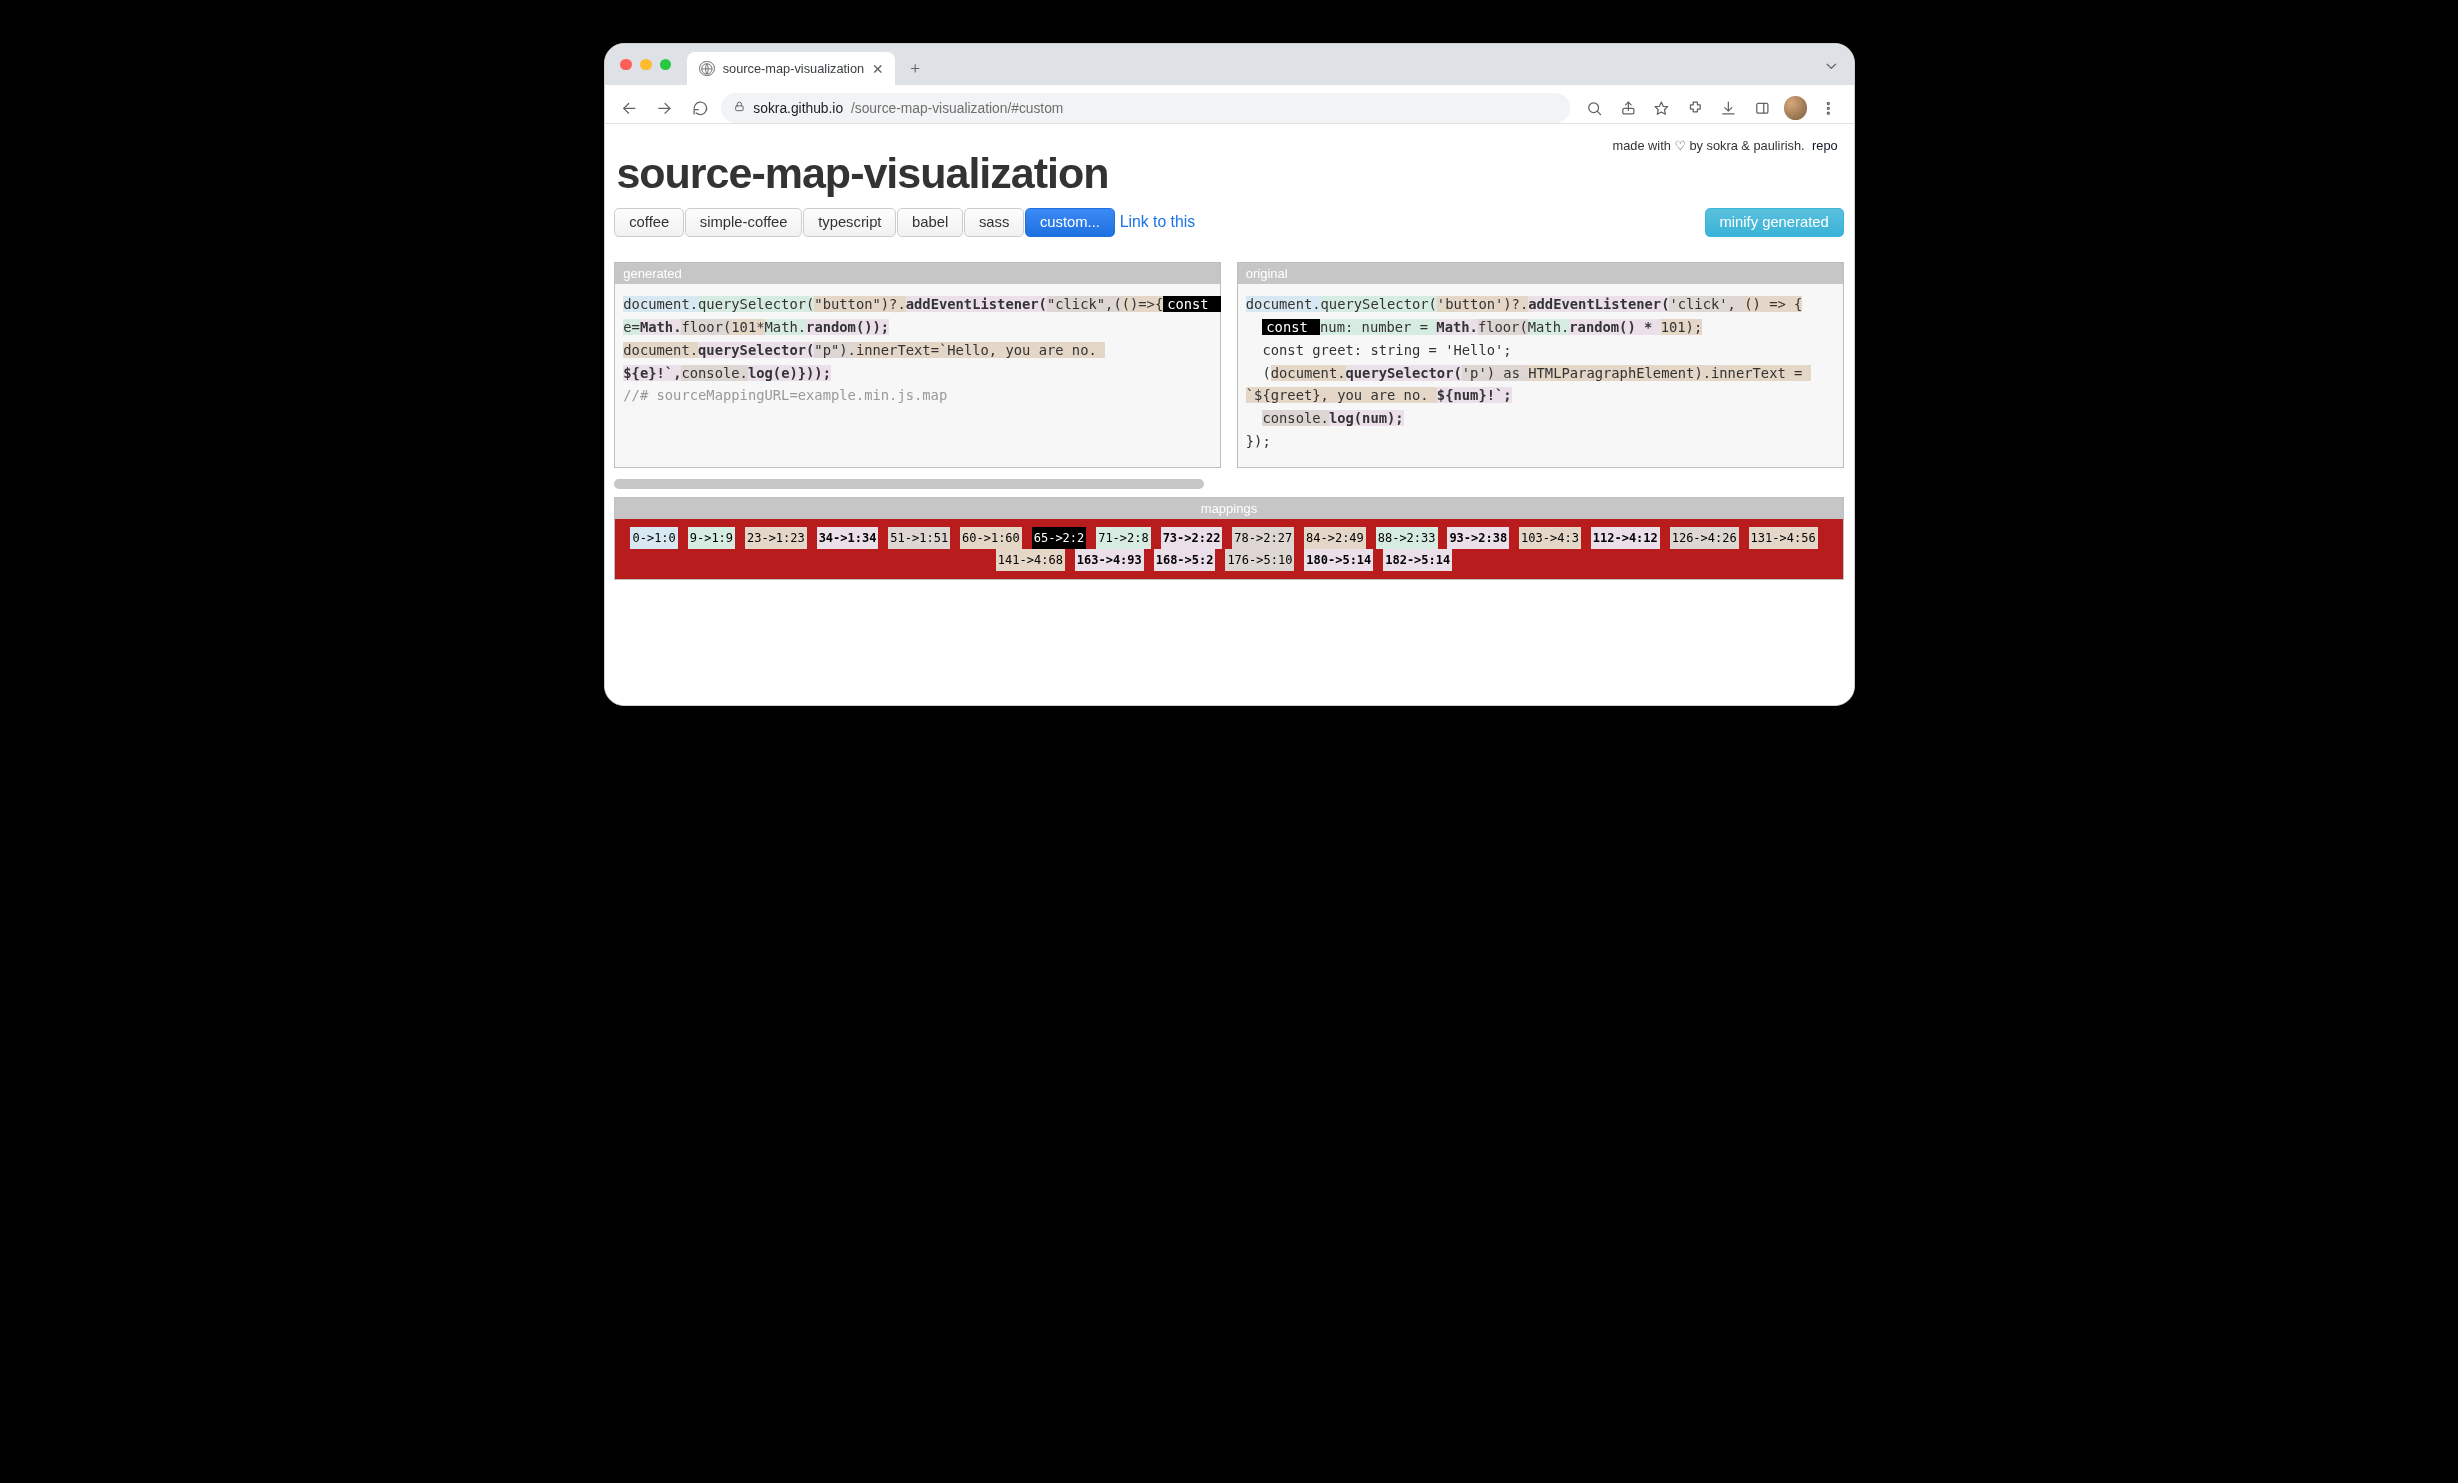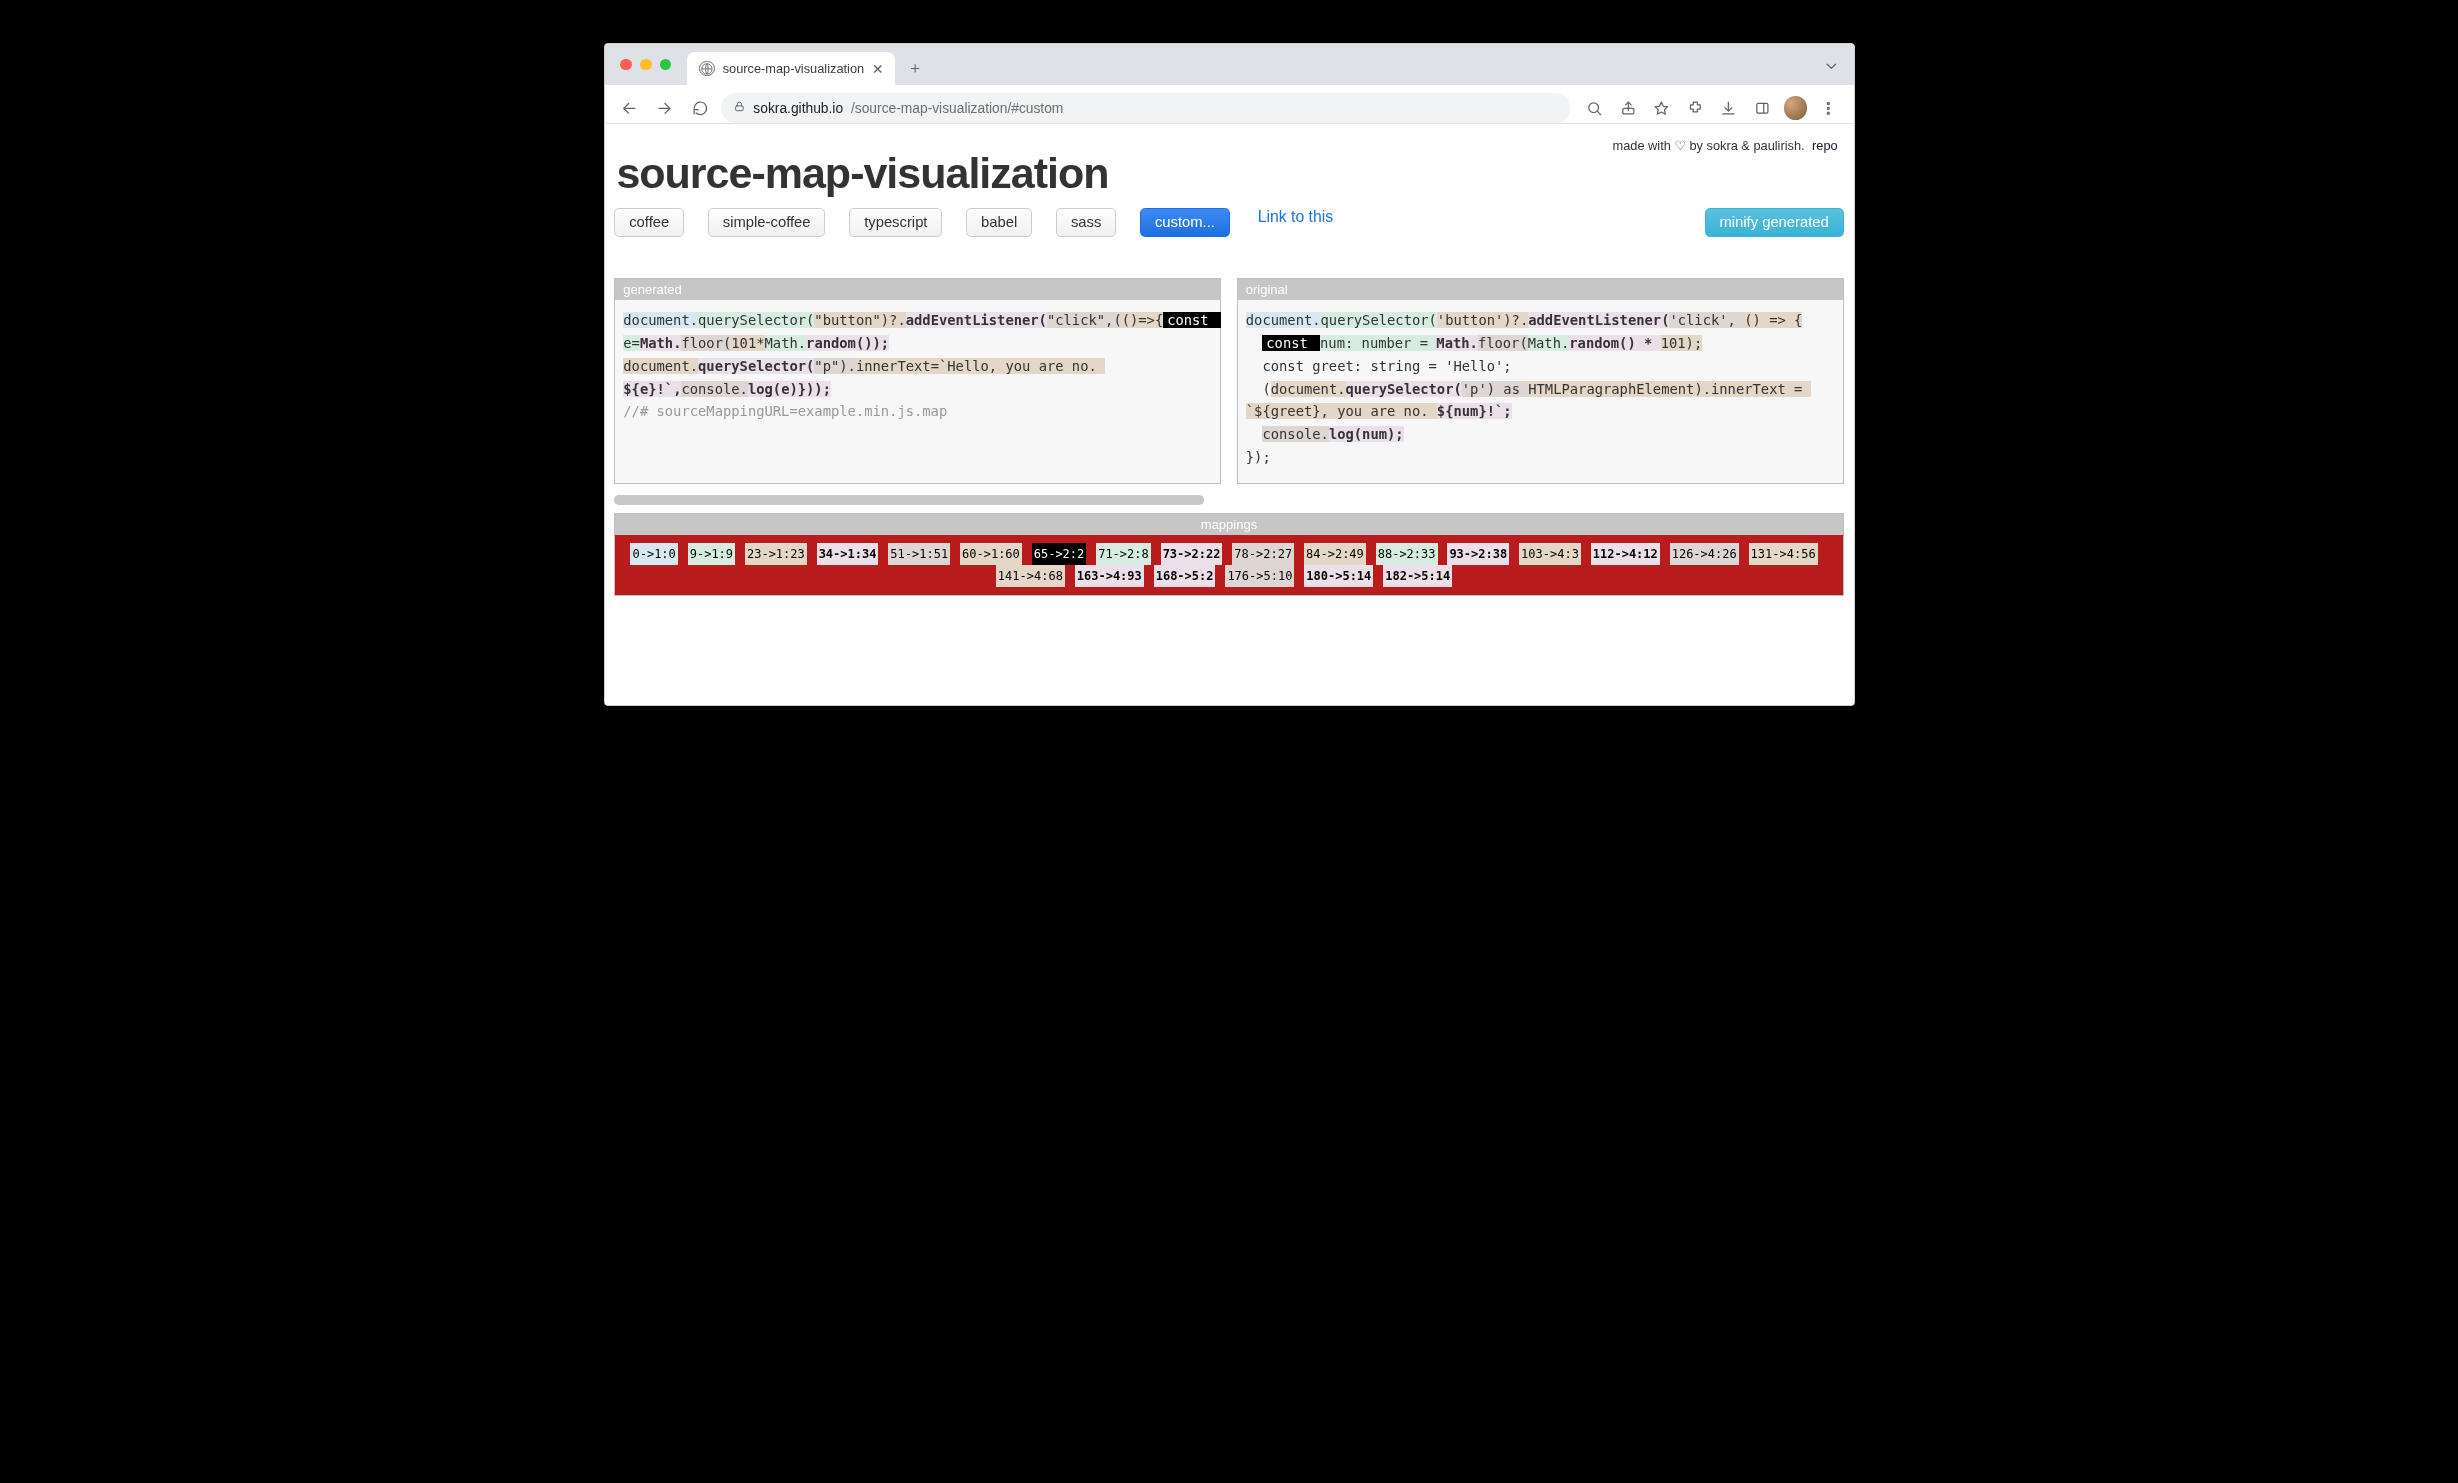--- a/index.html
+++ b/index.html
@@ -8,21 +8,21 @@
     background: #000;
     font-family: -apple-system, BlinkMacSystemFont, "Segoe UI", Helvetica, Arial, sans-serif;
     display: flex;
     align-items: flex-start;
     justify-content: center;
   }
   .browser {
     width: 1251px;
     margin-top: 43px;
     background: #fff;
-    border-radius: 4px;
+    border-radius: 20px;
     overflow: hidden;
     box-shadow: 0 19.7px 59px rgba(0,0,0,0.45);
     border: 1px solid #cfcfcf;
   }
   
   .tabstrip {
     display: flex;
     align-items: flex-end;
     height: 41px;
     background: #dee1e6;
@@ -87,21 +87,21 @@
   .attribution .heart { font-size:12.8px; }
   .attribution .repo { color:#0f172a; margin-left:3.9px; }
   h1.page-title {
     font-family: Helvetica, Arial, sans-serif;
     font-weight: 800;
     font-size: 43px;
     letter-spacing: -1px;
     color:#333;
     margin: -3.9px 0 9.9px 2px;
   }
-  .btn-row { display:flex; align-items:flex-start; gap:24px; margin-bottom:41px; }
+  .btn-row { display:flex; align-items:center; gap:1px; margin-bottom:25px; }
   .btn {
     border:1px solid #ccc;
     background: linear-gradient(#fdfdfd,#f1f1f1);
     color:#333;
     font-size:14.8px;
     padding:4.9px 13.8px 5.9px;
     border-radius:4.9px;
   }
   .btn.primary {
     background: linear-gradient(#3b8af5,#1e6fe0);

